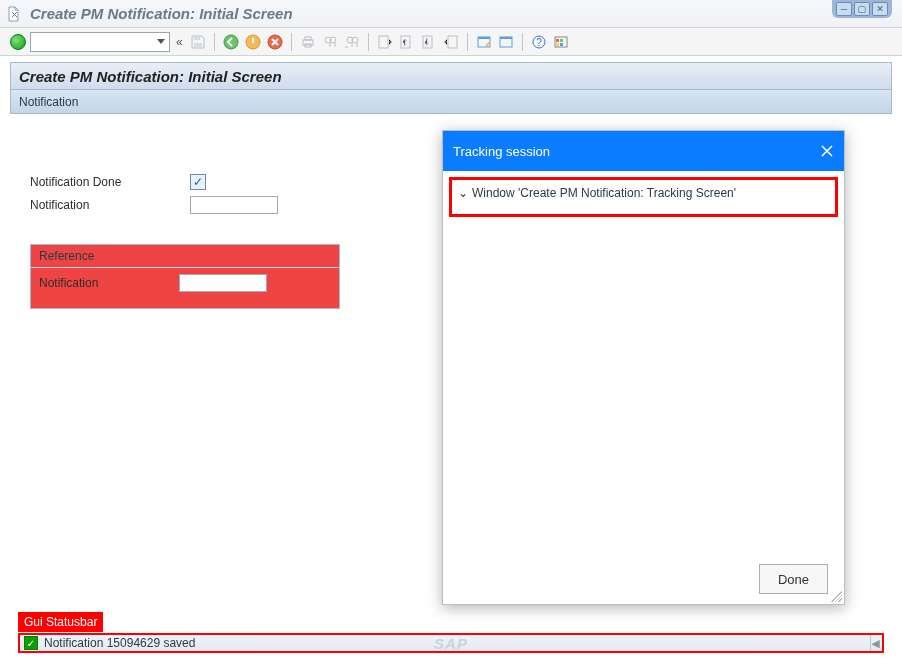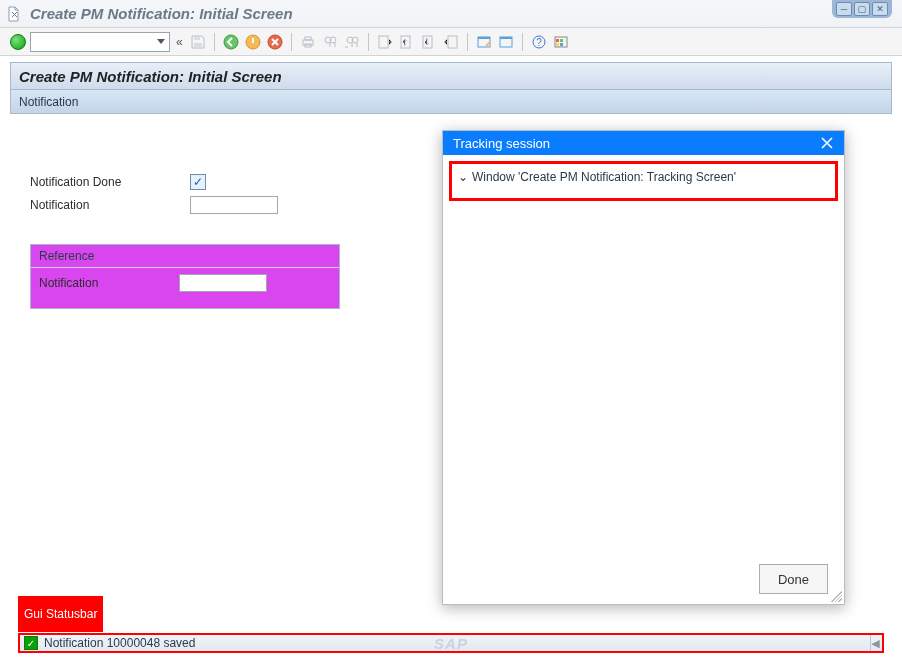--- a/index.html
+++ b/index.html
@@ -148,42 +148,42 @@
   .form-row input.txt {
     width: 88px;
     height: 18px;
     border: 1px solid #a0a8b2;
     background: #fff;
     padding: 0 3px;
     font-size: 12px;
   }
   .group {
     border: 1px solid #a9b8cb;
-    background: #d946ef;
+    background: #ef4444;
     width: 310px;
     margin-top: 30px;
   }
   .group .group-title {
     padding: 4px 8px;
     border-bottom: 1px solid #c6d3e2;
     font-size: 12px;
     color: #2b3a4a;
   }
   .group .group-body {
     padding: 6px 8px 10px 8px;
   }
   
   .statusbar-label {
     position: absolute;
     left: 18px;
     bottom: 34px;
     background: #ff0000;
     color: #fff;
     font-size: 12px;
-    padding: 11px 6px;
+    padding: 3px 6px;
   }
   .statusbar {
     position: absolute;
     left: 18px;
     right: 18px;
     bottom: 13px;
     height: 20px;
     border: 2px solid #ff0000;
     background: linear-gradient(#f0f4f8, #e3e9f0);
     display: flex;
@@ -227,21 +227,21 @@
     top: 130px;
     width: 403px;
     height: 475px;
     background: #fff;
     box-shadow: 0 3px 14px rgba(0,0,0,.3);
     display: flex;
     flex-direction: column;
     border: 1px solid #b8bec6;
   }
   .dialog-titlebar {
-    height: 24px;
+    height: 40px;
     background: #0a7cff;
     color: #fff;
     display: flex;
     align-items: center;
     padding: 0 10px;
     font-size: 13px;
     justify-content: space-between;
   }
   .dialog-close {
     width: 14px; height: 14px;
@@ -450,21 +450,21 @@
         <span class="lbl" style="width:140px;">Notification</span>
         <input class="txt" type="text" value="" style="">
       </div>
     </div>
   </div>
 </div>
 
 <div class="statusbar-label">Gui Statusbar</div>
 <div class="statusbar">
   <span class="ok-box">✓</span>
-  <span class="msg">Notification 10000048 saved</span>
+  <span class="msg">Notification 15094629 saved</span>
   <span class="sap-logo">SAP</span>
   <span class="right-handle">◀</span>
 </div>
 
 <div class="dialog">
   <div class="dialog-titlebar">
     <span>Tracking session</span>
     <span class="dialog-close">
       <svg width="12" height="12" viewBox="0 0 12 12">
           <path d="M1 1l10 10M11 1L1 11" stroke="#fff" stroke-width="1.6"></path>

